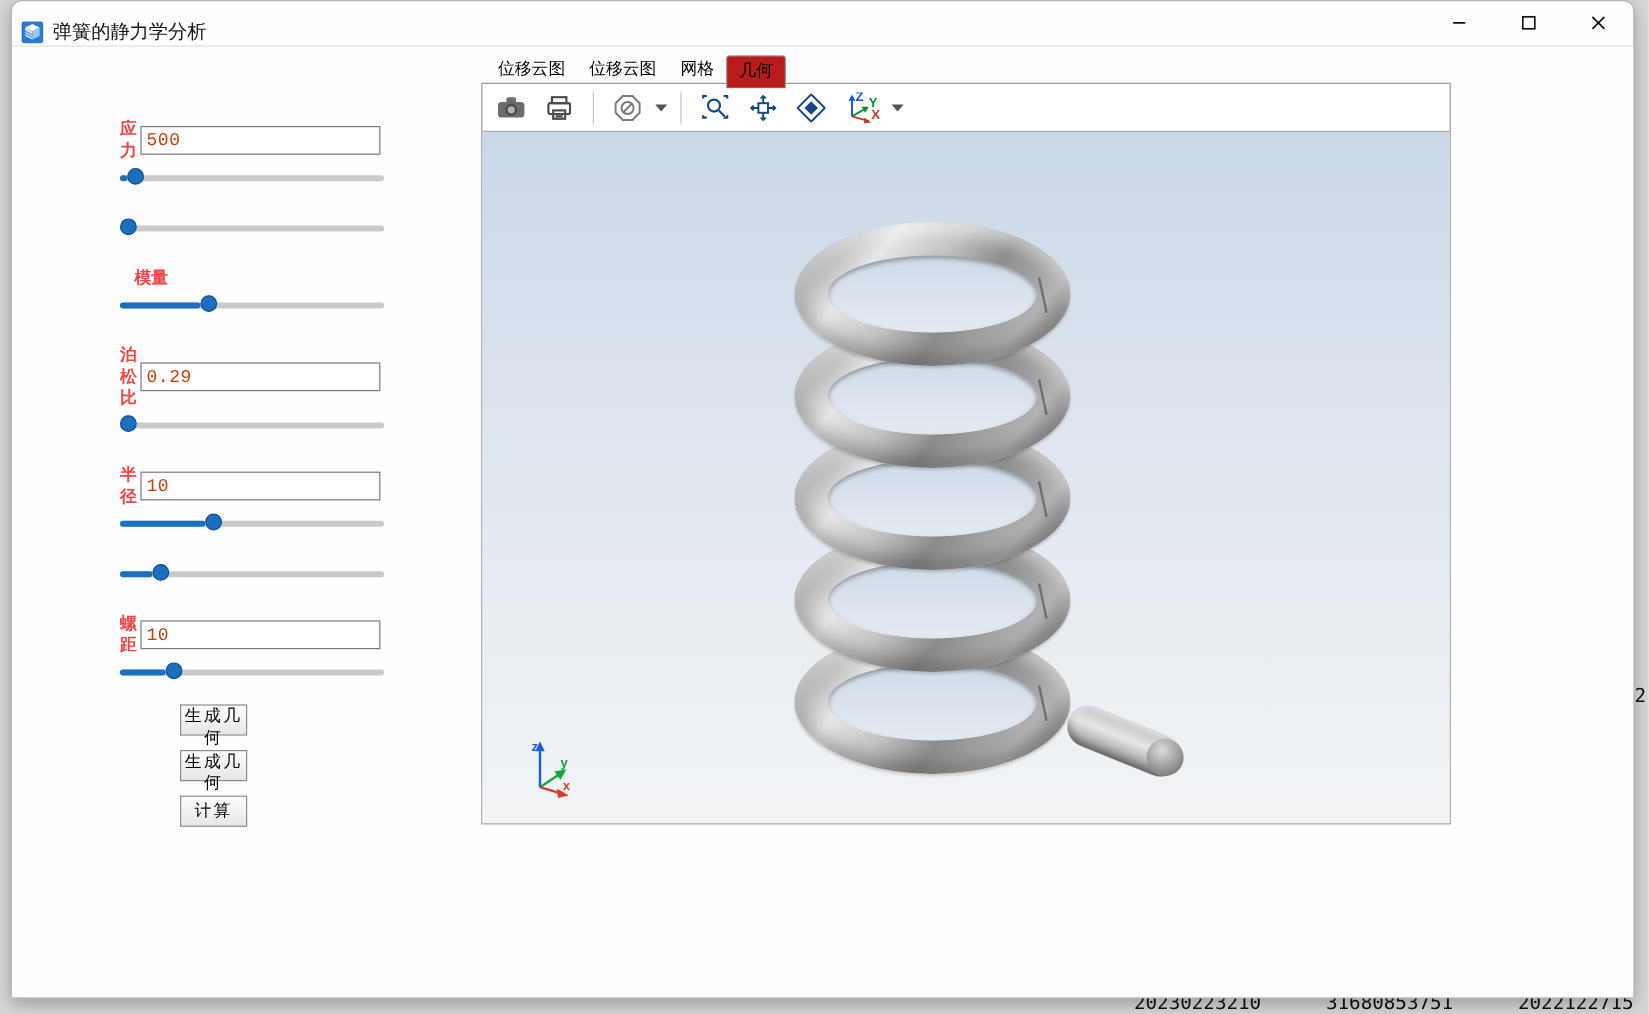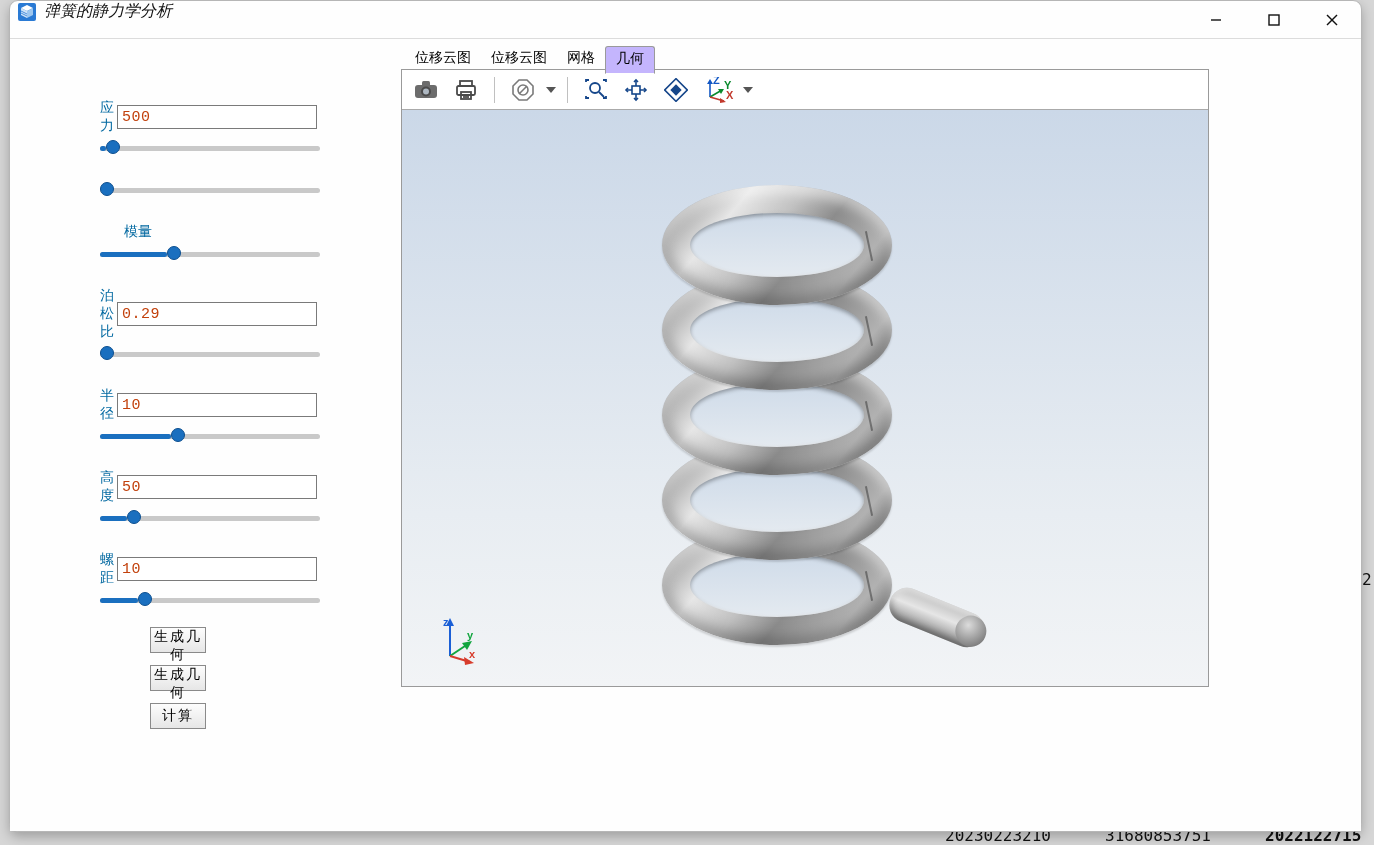--- a/index.html
+++ b/index.html
@@ -32,24 +32,23 @@
     left: 9px; top: 0; width: 1353px; height: 832px;
     background: #fefefe;
     border: 1px solid #b6b6b6;
     border-radius: 9px;
     box-shadow: 0 5px 12px rgba(0,0,0,0.25);
   }
 
   .titlebar {
     height: 38px;
     display: flex;
-    align-items: flex-start;
+    align-items: flex-end;
     padding: 0 0 0 6px;
     border-bottom: 1px solid #dcdcdc;
-    font-style: italic;
   }
   .app-icon {
     width: 22px; height: 22px;
     margin-right: 6px;
     display: flex; align-items: center; justify-content: center;
   }
   .titlebar-title {
     font-size: 16px;
     color: #111;
   }
@@ -72,24 +71,25 @@
     position: absolute;
     left: 90px; top: 60px;
     width: 210px;
   }
   .field {
     display: flex; align-items: center;
     margin-bottom: 4px;
   }
   .field label {
     width: 55px;
-    text-align: right;
+    text-align: center;
     font-size: 14px;
-    color: #0369a1;
+    color: #ef4444;
     padding-right: 3px;
+    font-weight: bold;
   }
   .field label.wide { width: 55px; }
   .field input[type=text] {
     flex: 1;
     height: 24px;
     border: 1px solid #7a7a7a;
     padding: 1px 4px;
     font-family: Consolas, "Courier New", monospace;
     font-size: 15px;
     letter-spacing: 0.5px;
@@ -149,21 +149,21 @@
     font-size: 14px;
   }
   .tab {
     padding: 3px 10px 5px 10px;
     cursor: pointer;
     color: #000;
   }
   .tab.active {
     border: 1px solid #9a9a9a;
     border-bottom: 1px solid #fff;
-    background: #c4b5fd;
+    background: #b91c1c;
     position: relative;
     z-index: 2;
     border-top-left-radius: 3px;
     border-top-right-radius: 3px;
   }
 
   .viewport {
     position: absolute;
     left: 391px; top: 30px;
     width: 808px; height: 618px;
@@ -255,21 +255,21 @@
     border-radius: 50%;
     background: radial-gradient(circle at 35% 35%, #dcdcdc, #7a7a7a 80%);
   }
 </style>
 </head>
 <body>
 
 <div class="desktop-bg">
   <span class="bg-text" style="left:945px; top:826px;">20230223210</span>
   <span class="bg-text" style="left:1105px; top:826px;">31680853751</span>
-  <span class="bg-text" style="left:1265px; top:826px;font-weight:bold;">2022122715</span>
+  <span class="bg-text" style="left:1265px; top:826px;">2022122715</span>
   <span class="bg-text" style="left:1362px; top:570px;">2</span>
 </div>
 
 <div class="app-window">
 
   <div class="titlebar">
     <span class="app-icon">
       <svg width="20" height="20" viewBox="0 0 20 20">
         <rect x="1" y="1" width="18" height="18" rx="2" fill="#2a7ad4"></rect>
         <path d="M4 6 L10 3 L16 6 L10 9 Z" fill="#fff"></path>
@@ -341,24 +341,20 @@
       <div class="field">
         <label>半径</label>
         <input type="text" value="10" style="">
       </div>
       <div class="slider-wrap">
         <div class="slider-track"></div>
           <div class="slider-fill" style="width:34%"></div>
           <div class="slider-thumb" style="left:34%"></div>
       </div>
 
-      <div class="field">
-        <label>高度</label>
-        <input type="text" value="50" style="">
-      </div>
       <div class="slider-wrap">
         <div class="slider-track"></div>
           <div class="slider-fill" style="width:13%"></div>
           <div class="slider-thumb" style="left:13%"></div>
       </div>
 
       <div class="field">
         <label>螺距</label>
         <input type="text" value="10" style="">
       </div>

